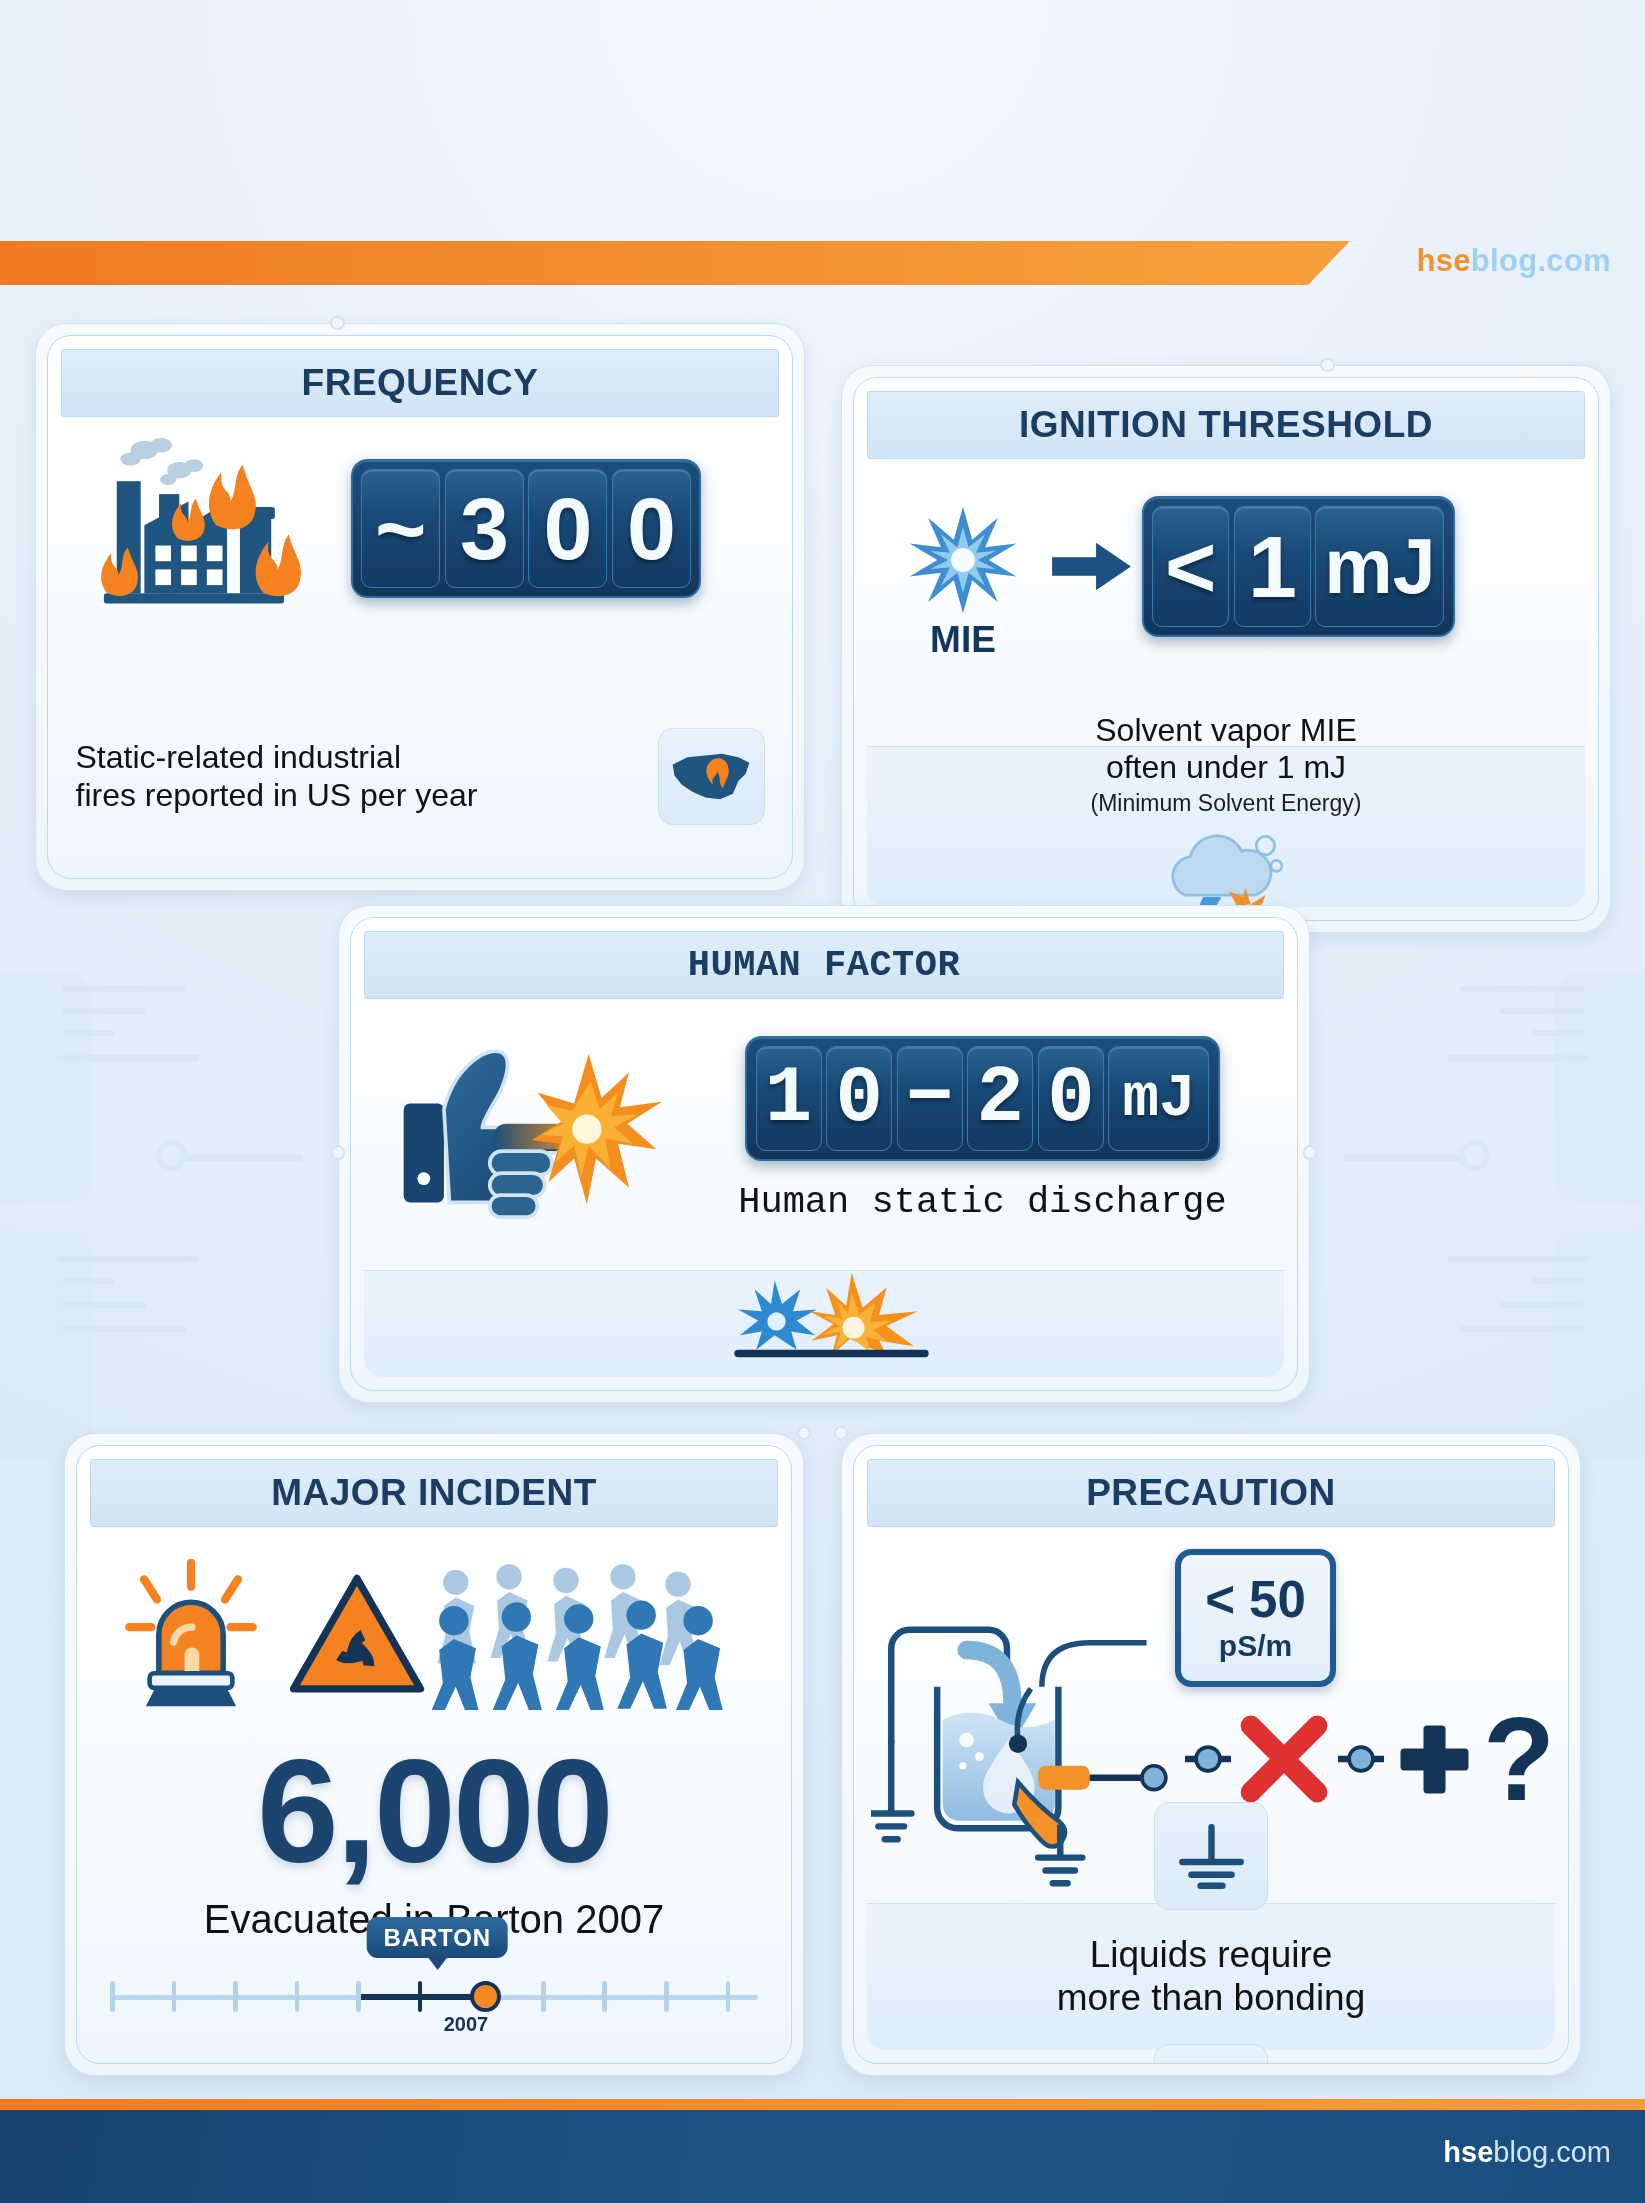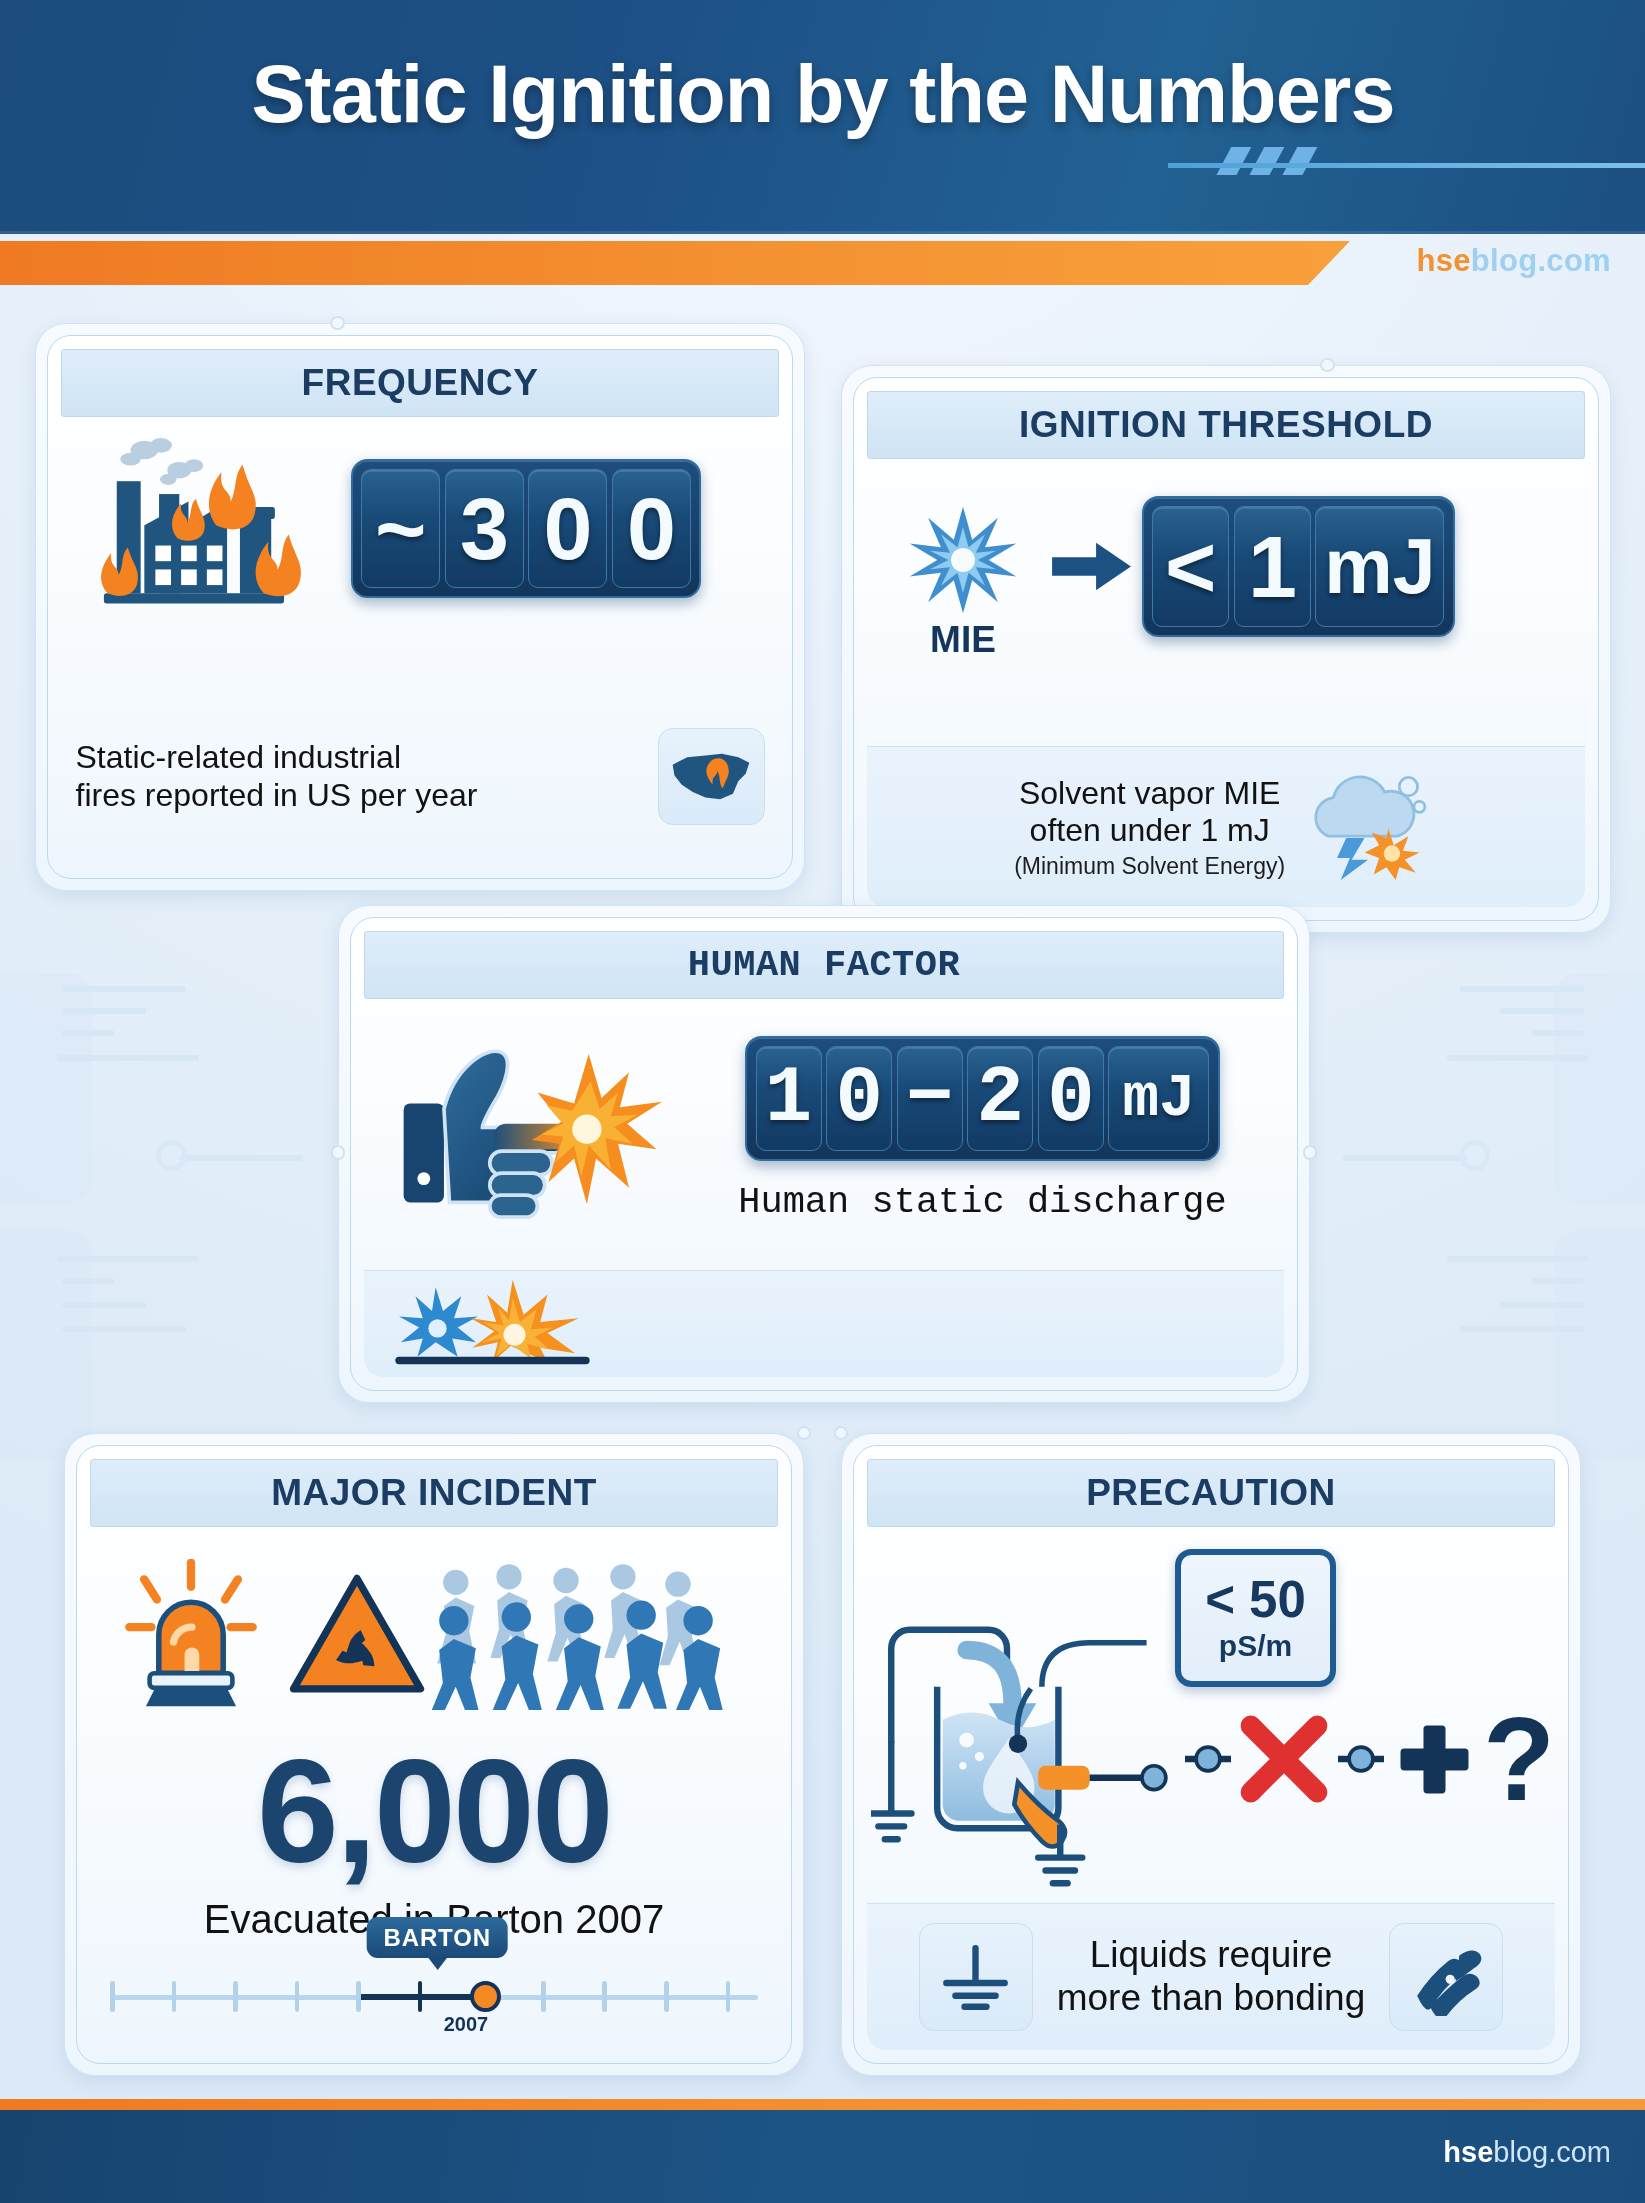--- a/index.html
+++ b/index.html
@@ -126,21 +126,21 @@
     color:#121212; font-size:32px; line-height:1.16; text-align:center;
   }
   .subcaption { color:#1d1d1d; font-size:23px; text-align:center; }
 
   
   .panel-foot {
     position:absolute; left:13px; right:13px; bottom:13px;
     background:linear-gradient(180deg,#eaf3fc 0%,#dfeefb 100%);
     border-top:1.8px solid #cde2f3;
     border-radius:0 0 18.4px 18.4px;
-    display:flex; align-items:center; justify-content:center; gap:14.7px;
+    display:flex; align-items:center; justify-content:center; gap:14.7px;flex-direction:column;
   }
   .mini-tile {
     width:96px; height:96px; border-radius:14.7px;
     background:linear-gradient(180deg,#e7f2fc,#d9eaf8);
     border:1.8px solid #c8def1;
     display:flex; align-items:center; justify-content:center;
     flex:0 0 auto;
   }
 
   
@@ -228,29 +228,20 @@
     <div class="c-line" style="right:57px;top:91px;width:142px;"></div>
     <div class="c-line" style="right:62px;top:314px;width:52px;"></div>
     <div class="c-line" style="right:62px;top:338px;width:84px;"></div>
     <div class="c-line" style="right:62px;top:362px;width:124px;"></div>
     <div class="c-line" style="right:57px;top:292px;width:142px;"></div>
     <div class="c-line" style="right:180px;top:191px;width:123px;"></div>
     <div class="c-ring" style="right:156px;top:176px;width:31px;height:31px;"></div>
   </div>
 
   <div id="navy-under"></div>
-  <div id="header">
-    <div id="title">Static Ignition by the Numbers</div>
-    <div id="hdr-chevrons">
-      <i style="left:0;"></i>
-        <i style="left:33px;"></i>
-        <i style="left:66px;"></i>
-    </div>
-    <div id="hdr-thinline"></div>
-  </div>
   <div id="orange-band"></div>
   <div id="hdr-brand">
     <span class="hse">hse</span><span class="blog">blog.com</span>
   </div>
 
   <div class="panel" style="left:35px; top:323px; width:770px; height:568px;">
     <div class="nub" style="left:294px;top:-8.3px;"></div>
     <div class="inner">
       <div class="panel-title">FREQUENCY</div>
 

